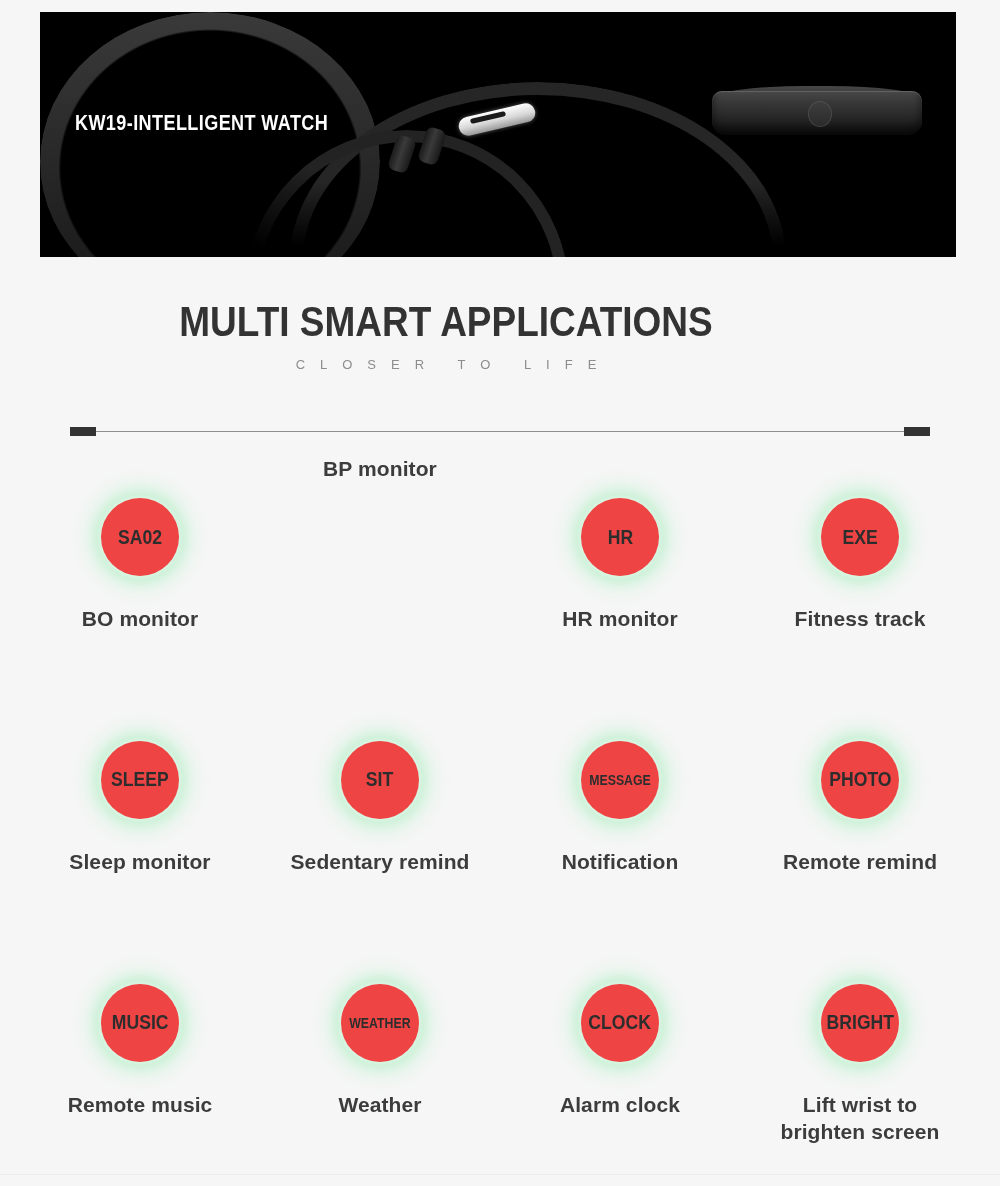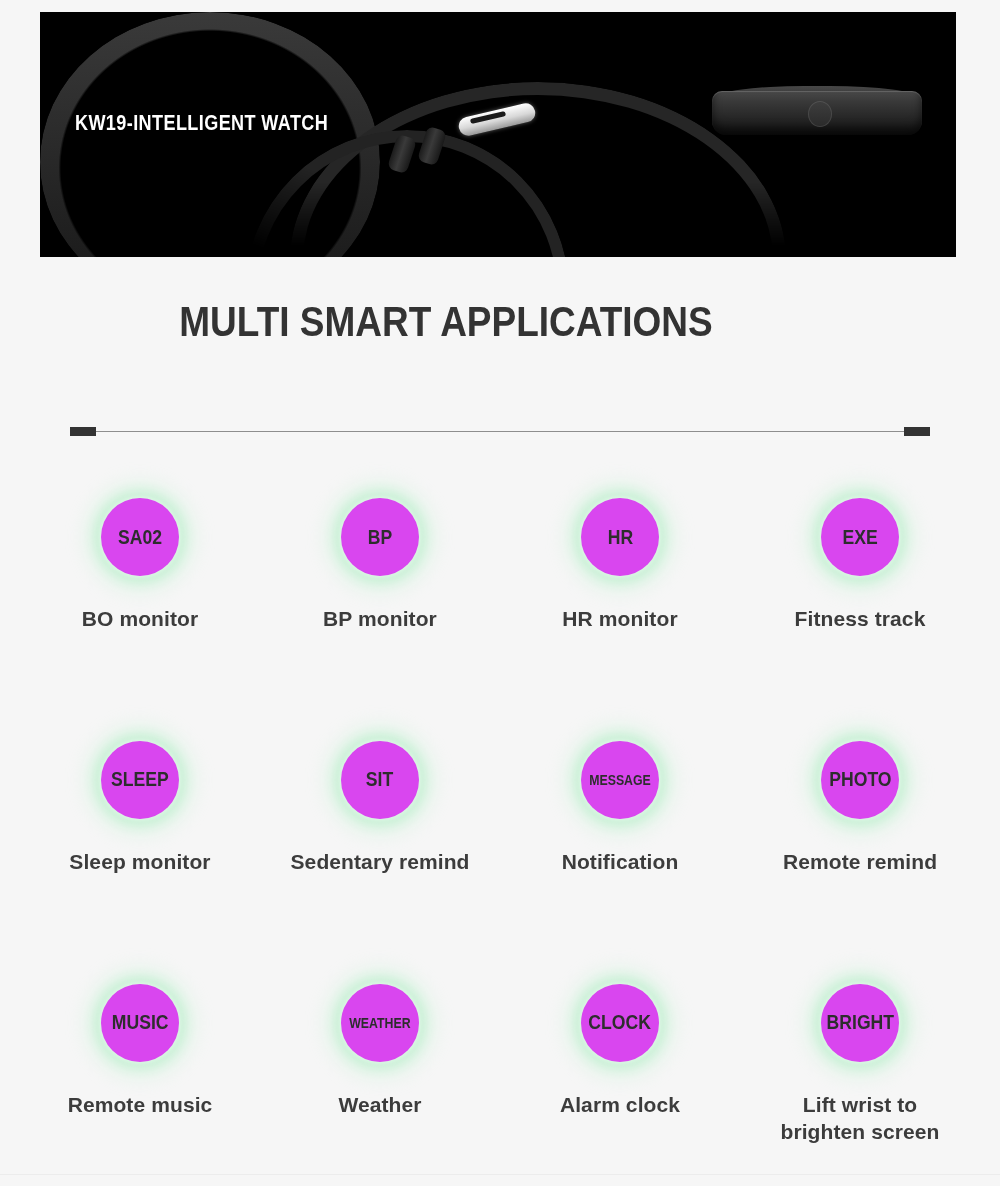--- a/index.html
+++ b/index.html
@@ -247,21 +247,21 @@
         rgba(150, 236, 178, 0.36) 62%,
         rgba(200, 245, 214, 0.12) 80%,
         rgba(246, 246, 246, 0) 100%);
     filter: blur(5px);
   }
   .circle {
     position: relative;
     width: 78px;
     height: 78px;
     border-radius: 50%;
-    background: #d946ef;
+    background: #ef4444;
     display: flex;
     align-items: center;
     justify-content: center;
     box-shadow: 0 0 6px rgba(255,255,255,0.95);
   }
   .circle-label {
     font-family: "Liberation Sans Narrow", "Liberation Sans", sans-serif;
     font-size: 20px;
     font-weight: bold;
     color: #2d2d2d;
@@ -308,45 +308,40 @@
     <div class="keeper keeper-a"></div>
     <div class="keeper keeper-b"></div>
     <div class="buckle"></div>
     <div class="buckle-slot"></div>
   </div>
   <div class="hero-title">KW19-INTELLIGENT WATCH</div>
 </div>
 
 <div class="title-block">
   <div class="main-title">MULTI SMART APPLICATIONS</div>
+  <div class="sub-title">CLOSER TO LIFE</div>
 </div>
 
 <div class="divider">
   <div class="divider-line"></div>
   <div class="divider-cap cap-left"></div>
   <div class="divider-cap cap-right"></div>
 </div>
 
 <div class="grid">
     <div class="cell">
       <div class="badge-wrap">
         <div class="glow"></div>
         <div class="circle">
           <span class="circle-label">SA02</span>
         </div>
       </div>
       <div class="caption">BO monitor</div>
     </div>
     <div class="cell">
-      <div class="badge-wrap">
-        <div class="glow"></div>
-        <div class="circle">
-          <span class="circle-label">BP</span>
-        </div>
-      </div>
       <div class="caption">BP monitor</div>
     </div>
     <div class="cell">
       <div class="badge-wrap">
         <div class="glow"></div>
         <div class="circle">
           <span class="circle-label">HR</span>
         </div>
       </div>
       <div class="caption">HR monitor</div>

